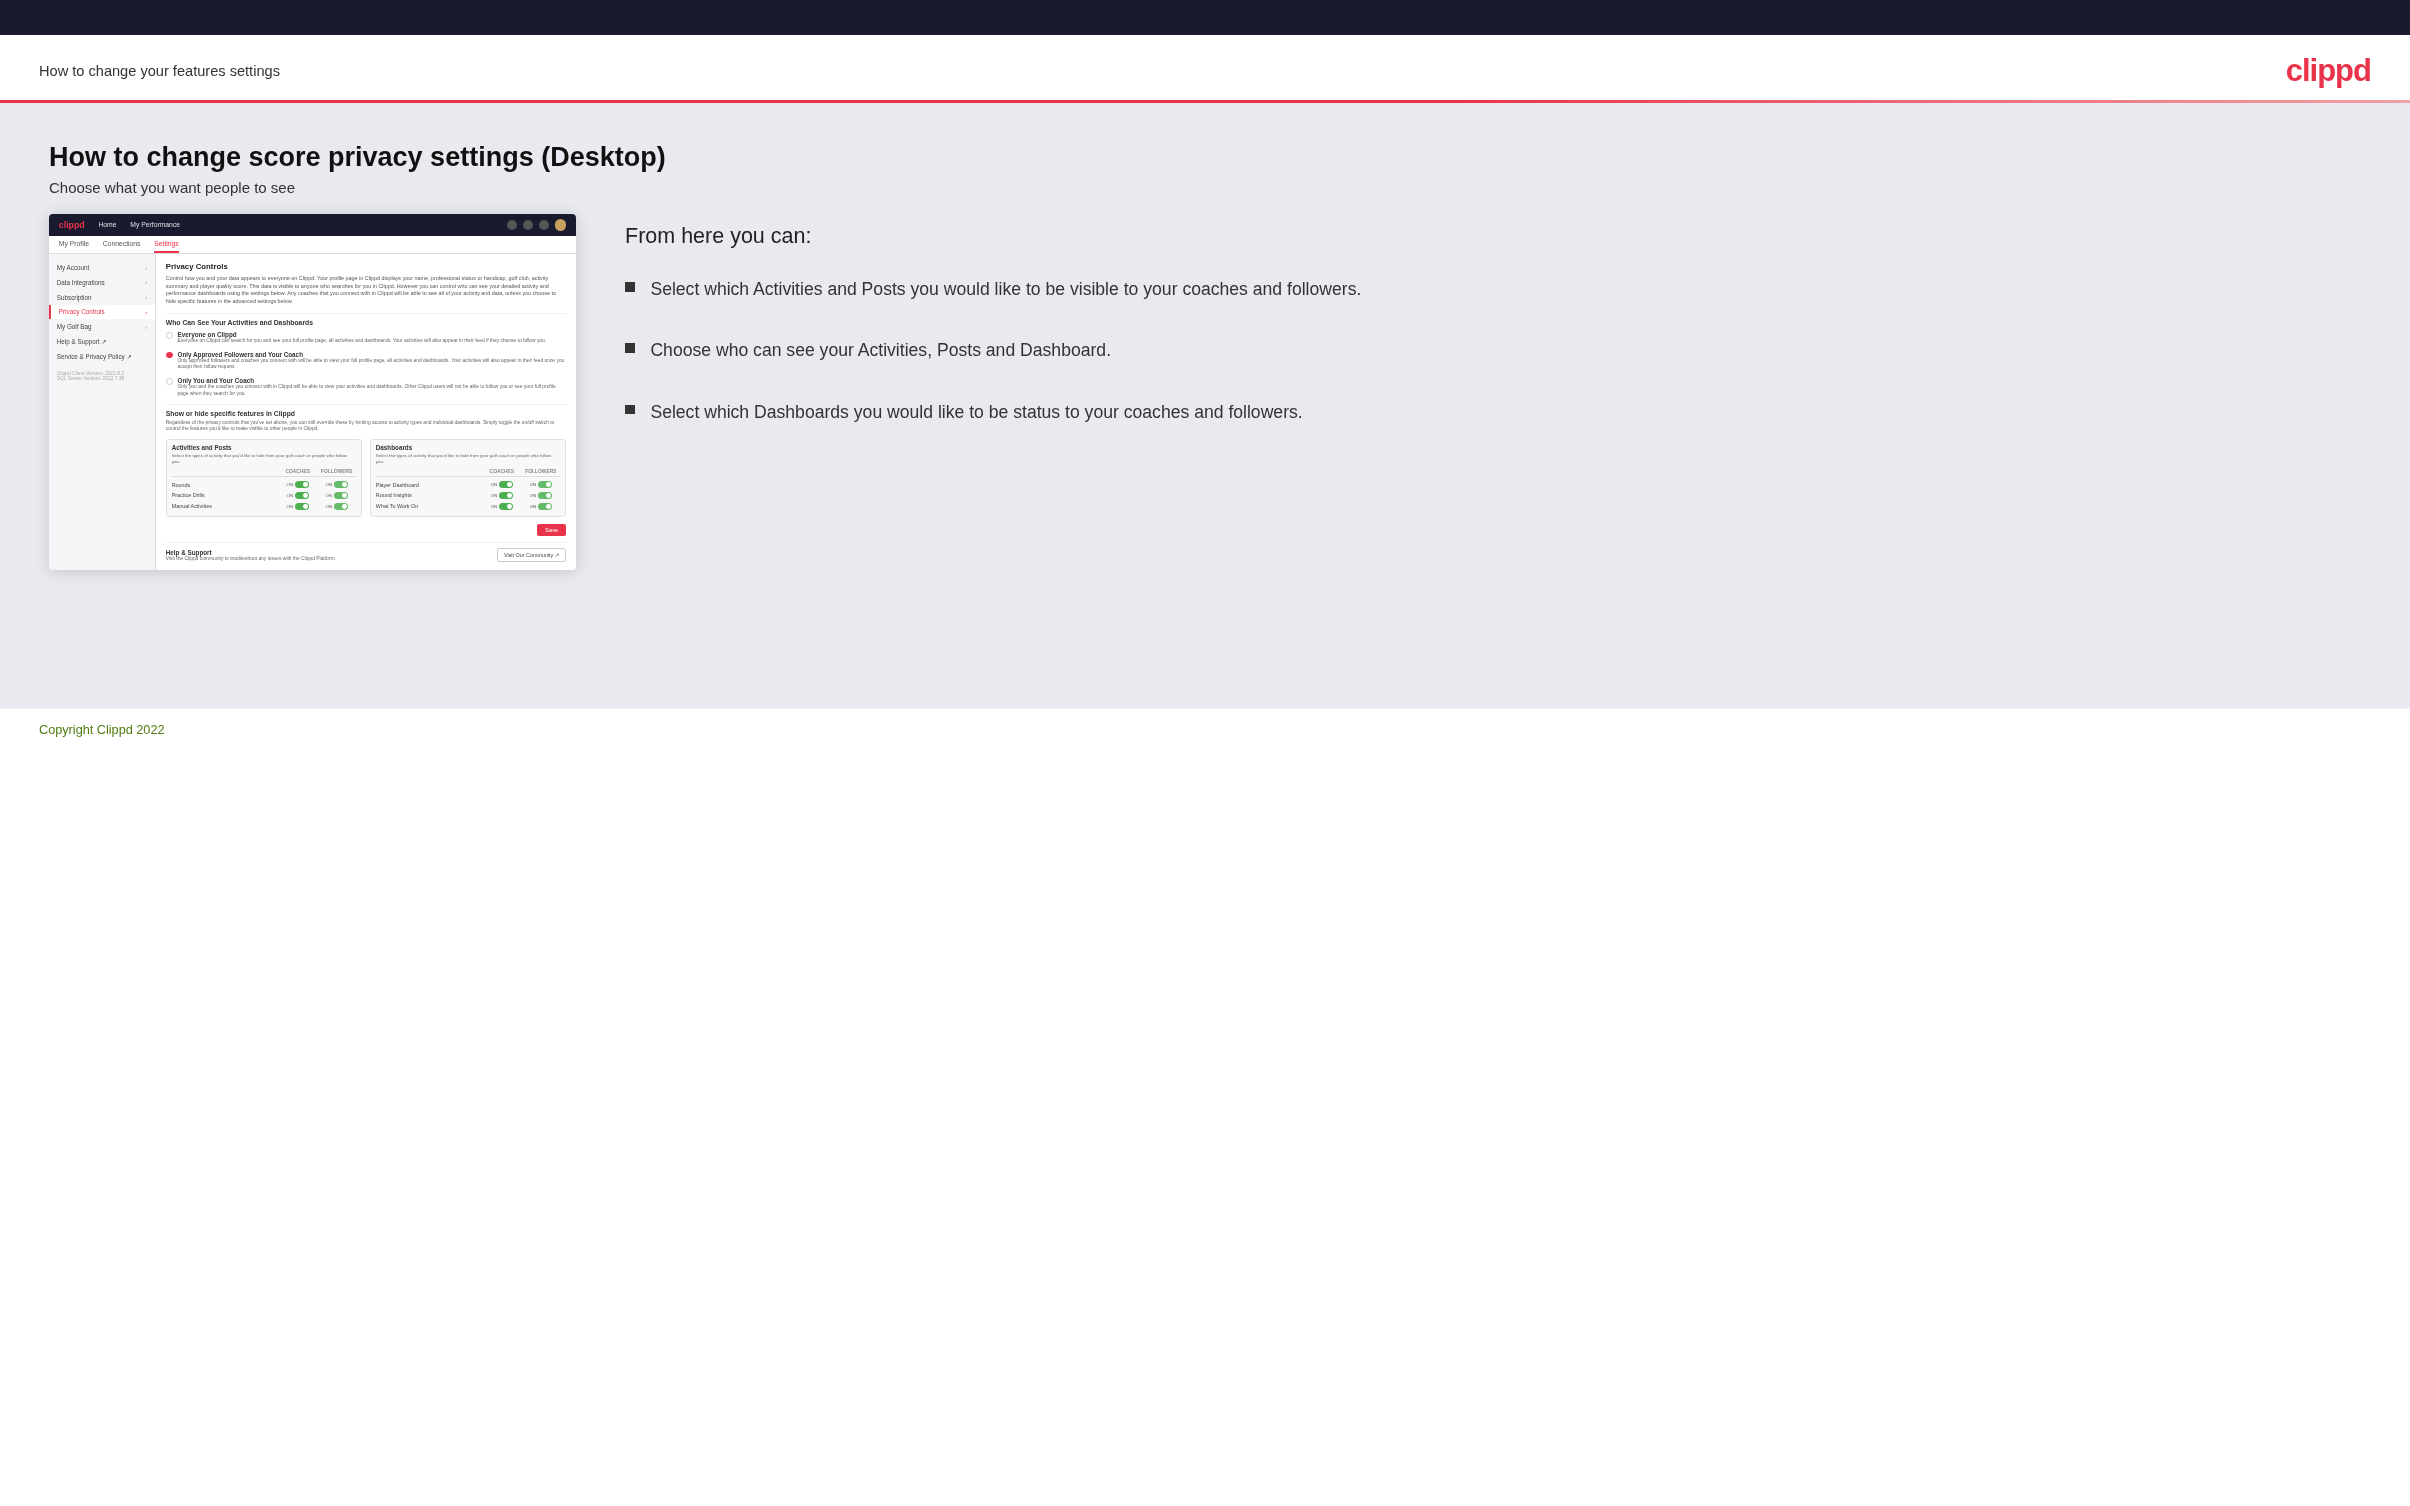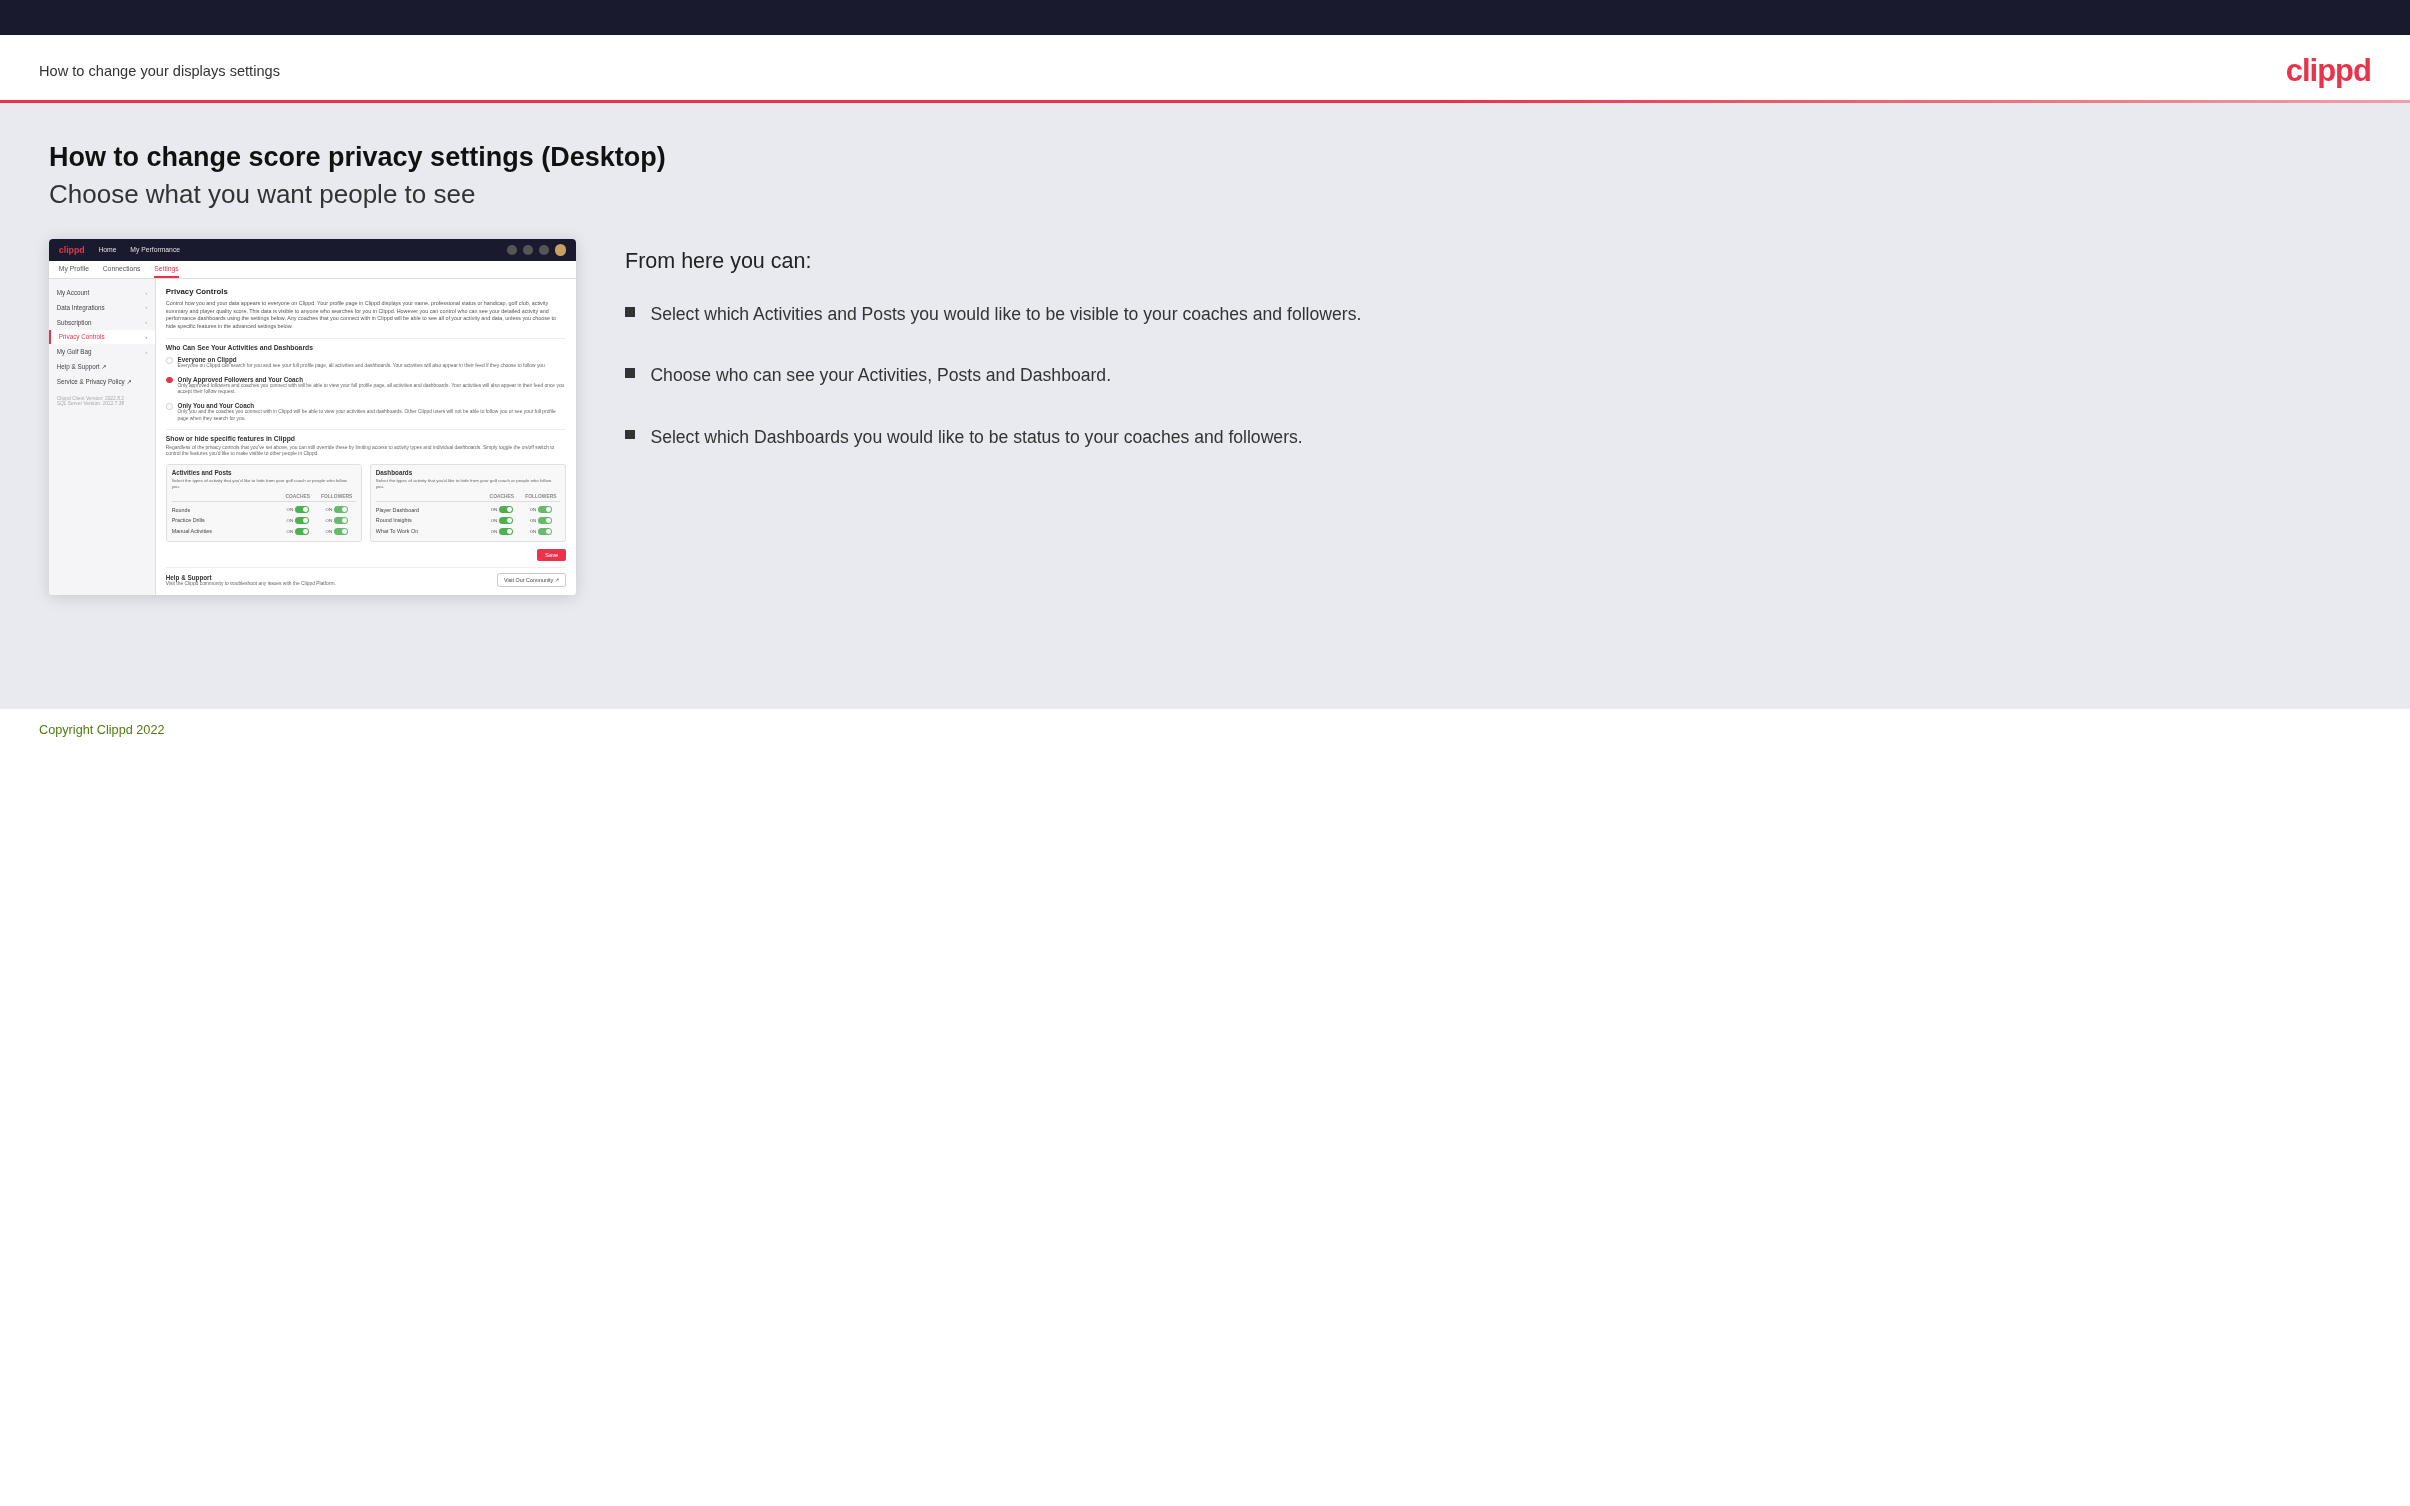--- a/index.html
+++ b/index.html
@@ -45,24 +45,24 @@
       min-height: 605px;
     }
 
     .page-heading {
       font-size: 27px;
       font-weight: 800;
       color: #111;
       margin-bottom: 5.9px;
     }
     .page-subheading {
-      font-size: 26px;
+      font-size: 15px;
       font-weight: 400;
       color: #333;
-      margin-bottom: 29px;
+      margin-bottom: 18px;
     }
 
     
     .content-row {
       display: flex;
       gap: 49px;
       align-items: flex-start;
     }
 
     
@@ -385,21 +385,21 @@
       color: #4d7c0f;
       border-top: 1px solid #eee;
     }
   </style>
 </head>
 <body>
 
 <div class="top-bar"></div>
 
 <div class="header">
-  <span class="header-title">How to change your displays settings</span>
+  <span class="header-title">How to change your features settings</span>
   <span class="logo">clippd</span>
 </div>
 <div class="header-divider"></div>
 
 <div class="main-content">
   <div class="page-heading">How to change score privacy settings (Desktop)</div>
   <div class="page-subheading">Choose what you want people to see</div>
 
   <div class="content-row">
 

